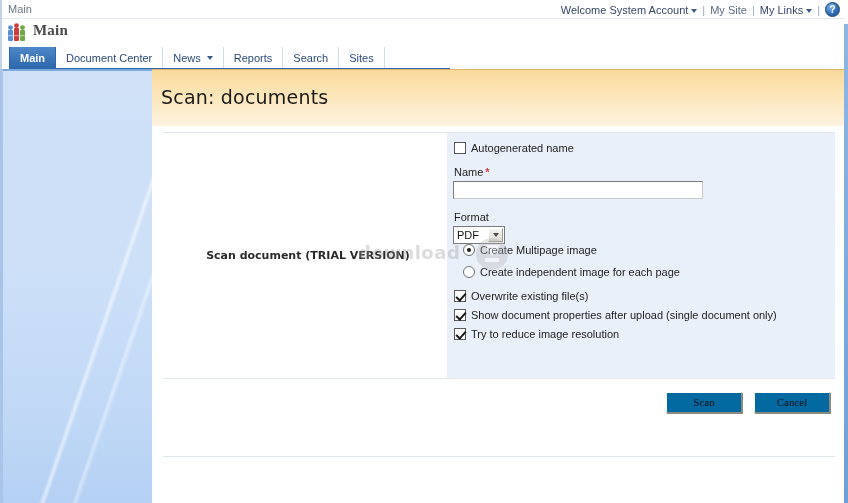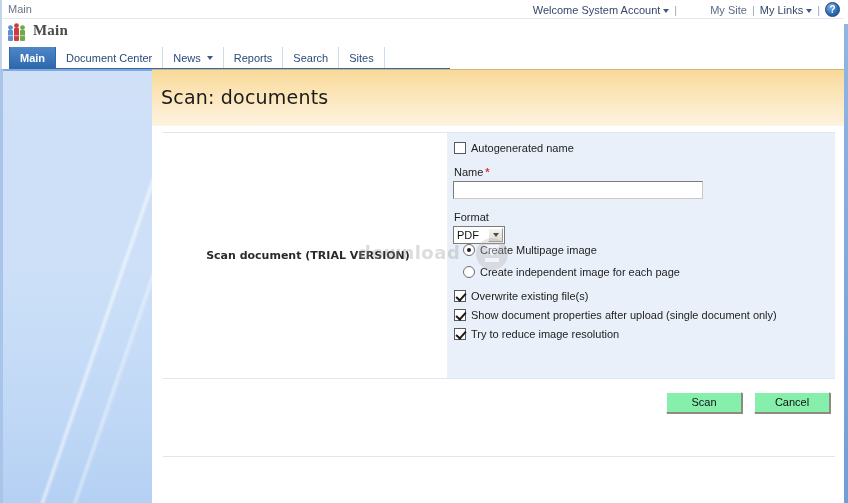--- a/index.html
+++ b/index.html
@@ -49,21 +49,21 @@
     align-items: center;
     gap: 4px;
     font-size: 11px;
     white-space: nowrap;
   }
   .globallinks .gl-item {
     color: #36476a;
     text-decoration: none;
     cursor: pointer;
   }
-  .globallinks .gl-item.muted { color: #5a6b85; margin-left: 28px; }
+  .globallinks .gl-item.muted { color: #5a6b85; }
   .globallinks .gl-sep { color: #9aa9bd; padding: 0 1px; }
   .gl-caret {
     display: inline-block;
     width: 0; height: 0;
     margin-left: 3px;
     border-left: 3.5px solid transparent;
     border-right: 3.5px solid transparent;
     border-top: 4px solid #3a5a8c;
     vertical-align: middle;
   }
@@ -400,26 +400,26 @@
 
   
   .actions {
     position: absolute;
     right: 14px; top: 266px;
     display: flex;
     gap: 12px;
   }
   .btn {
     width: 76px; height: 21px;
-    background: #86efac;
+    background: #0369a1;
     border: 1px solid #8d8a80;
     border-top-color: #ffffff;
     border-left-color: #ffffff;
     box-shadow: 1px 1px 0 #8d8a80;
-    font-family: Liberation Sans, sans-serif;
+    font-family: Liberation Serif, serif;
     font-size: 11px;
     color: #111111;
     cursor: pointer;
     line-height: 19px;
     text-align: center;
     padding: 0;
   }
 
   
   .footer-line {

